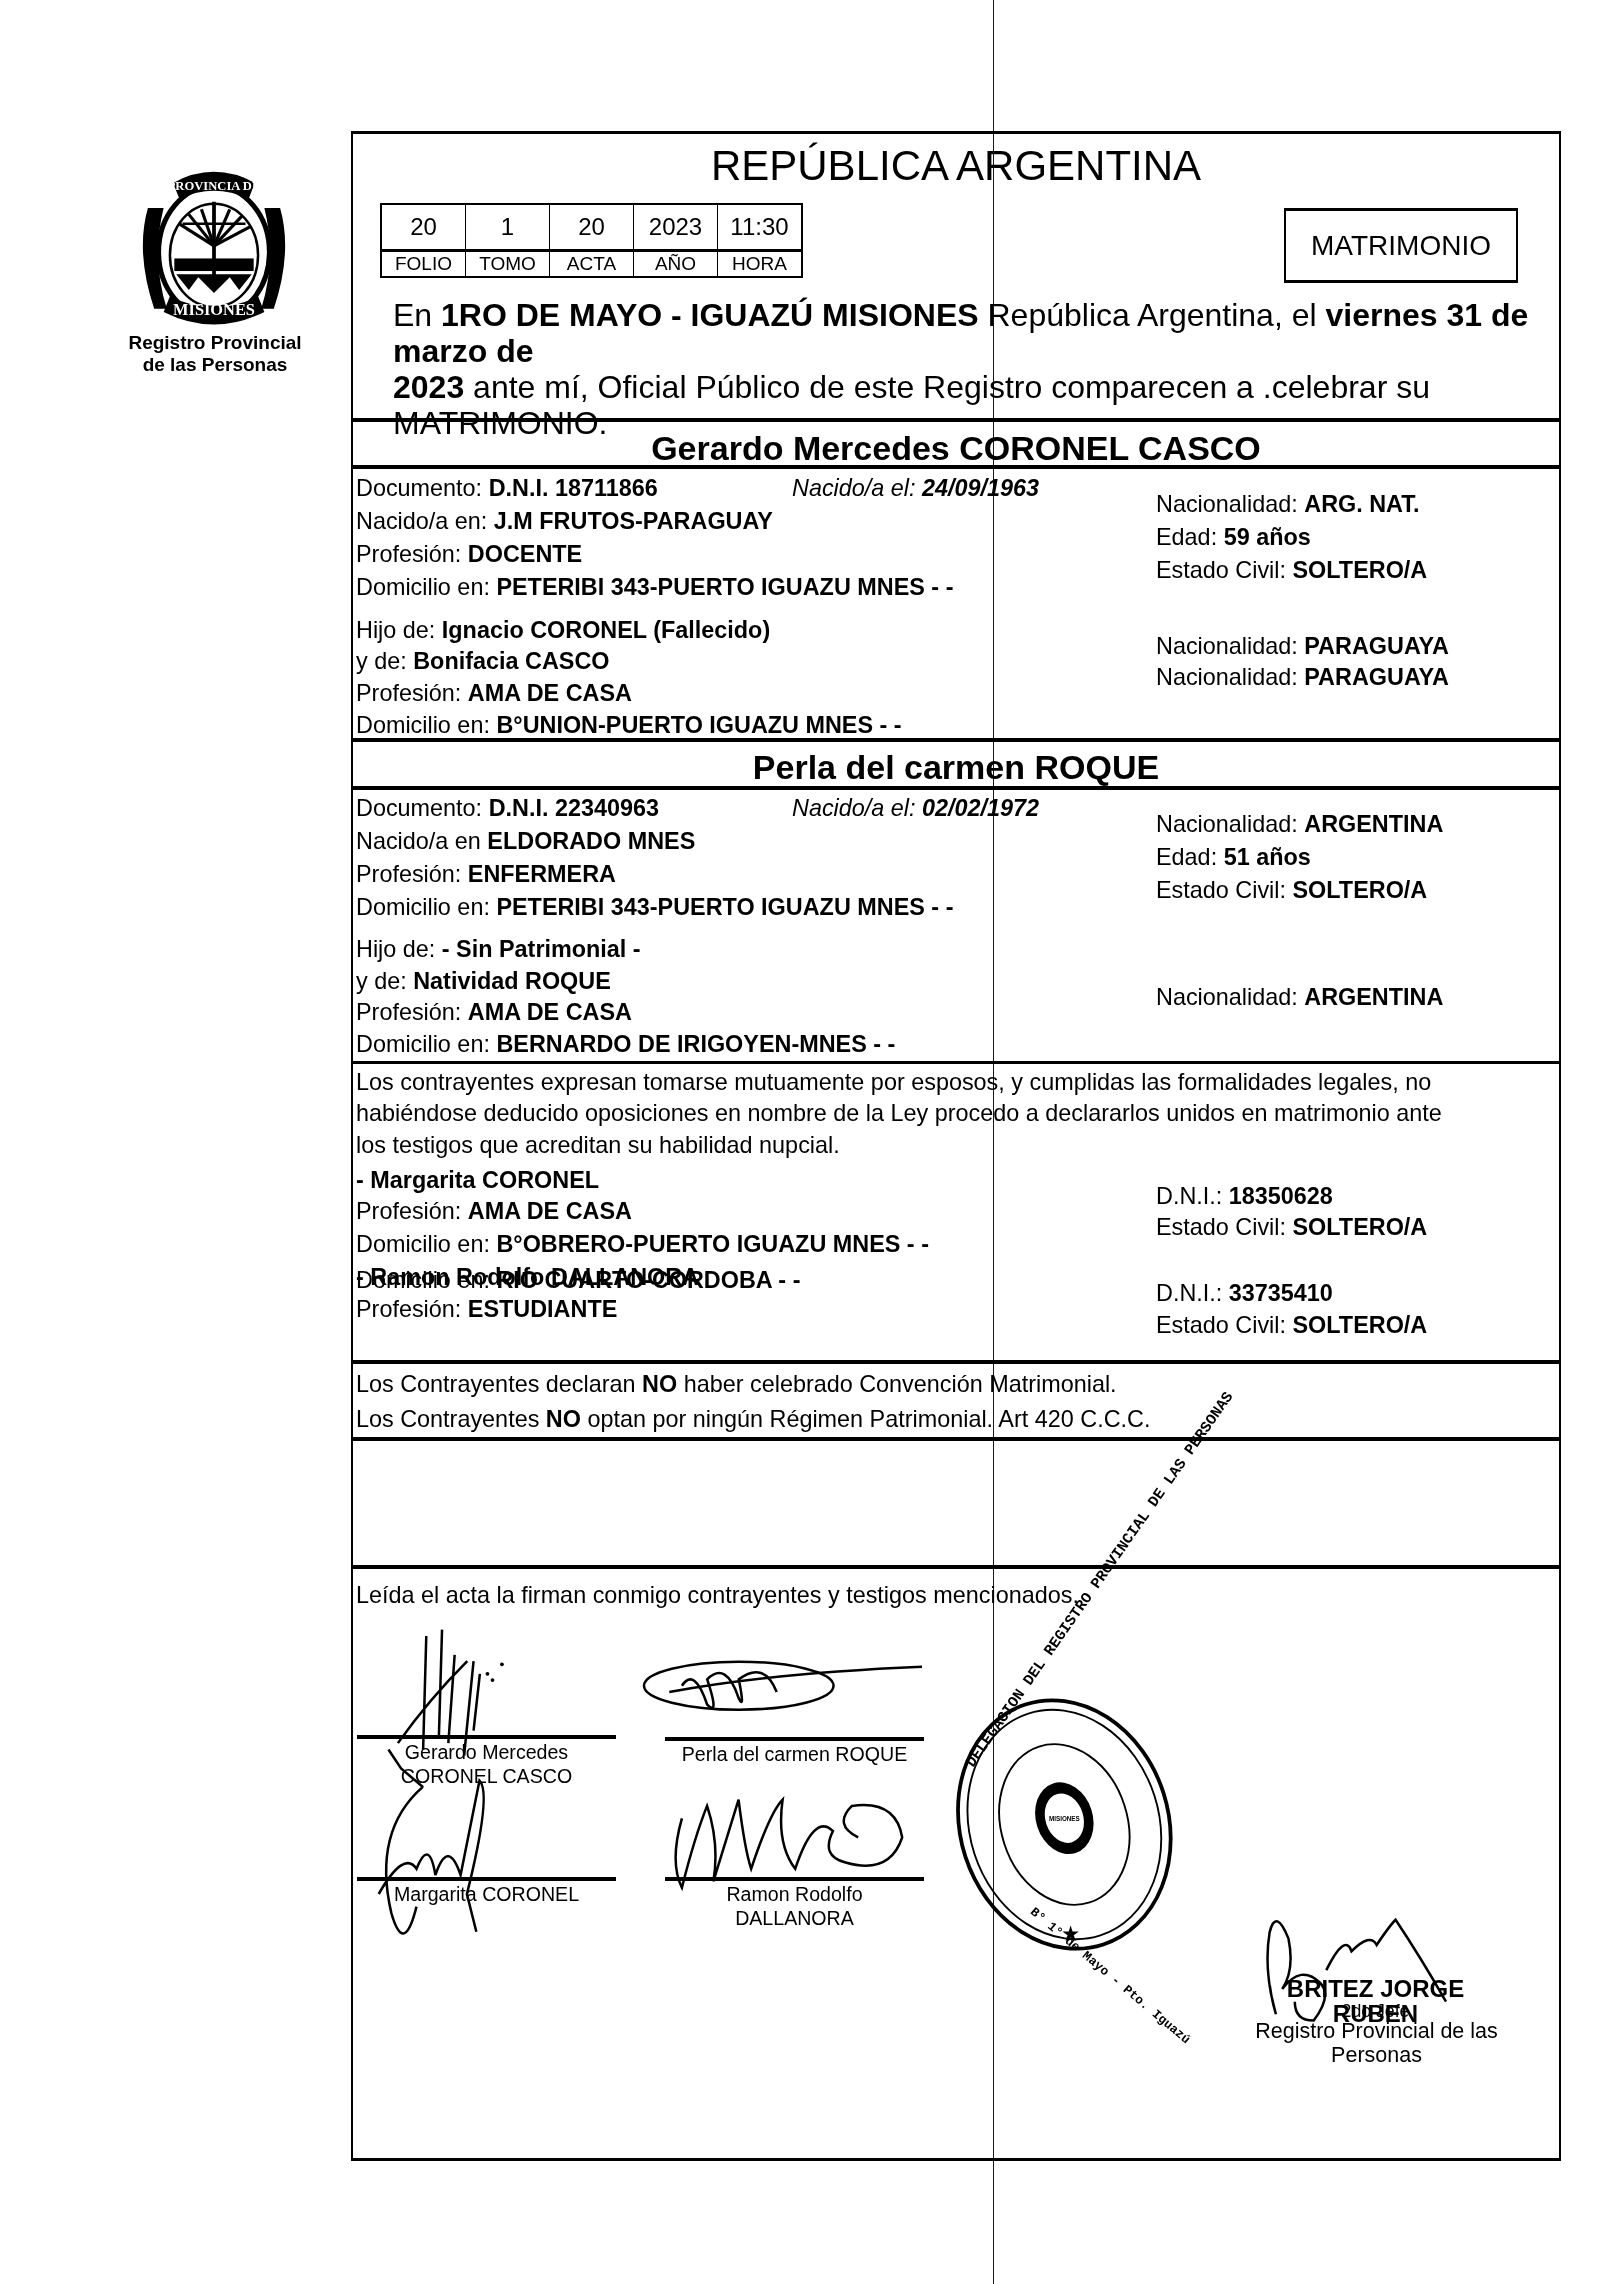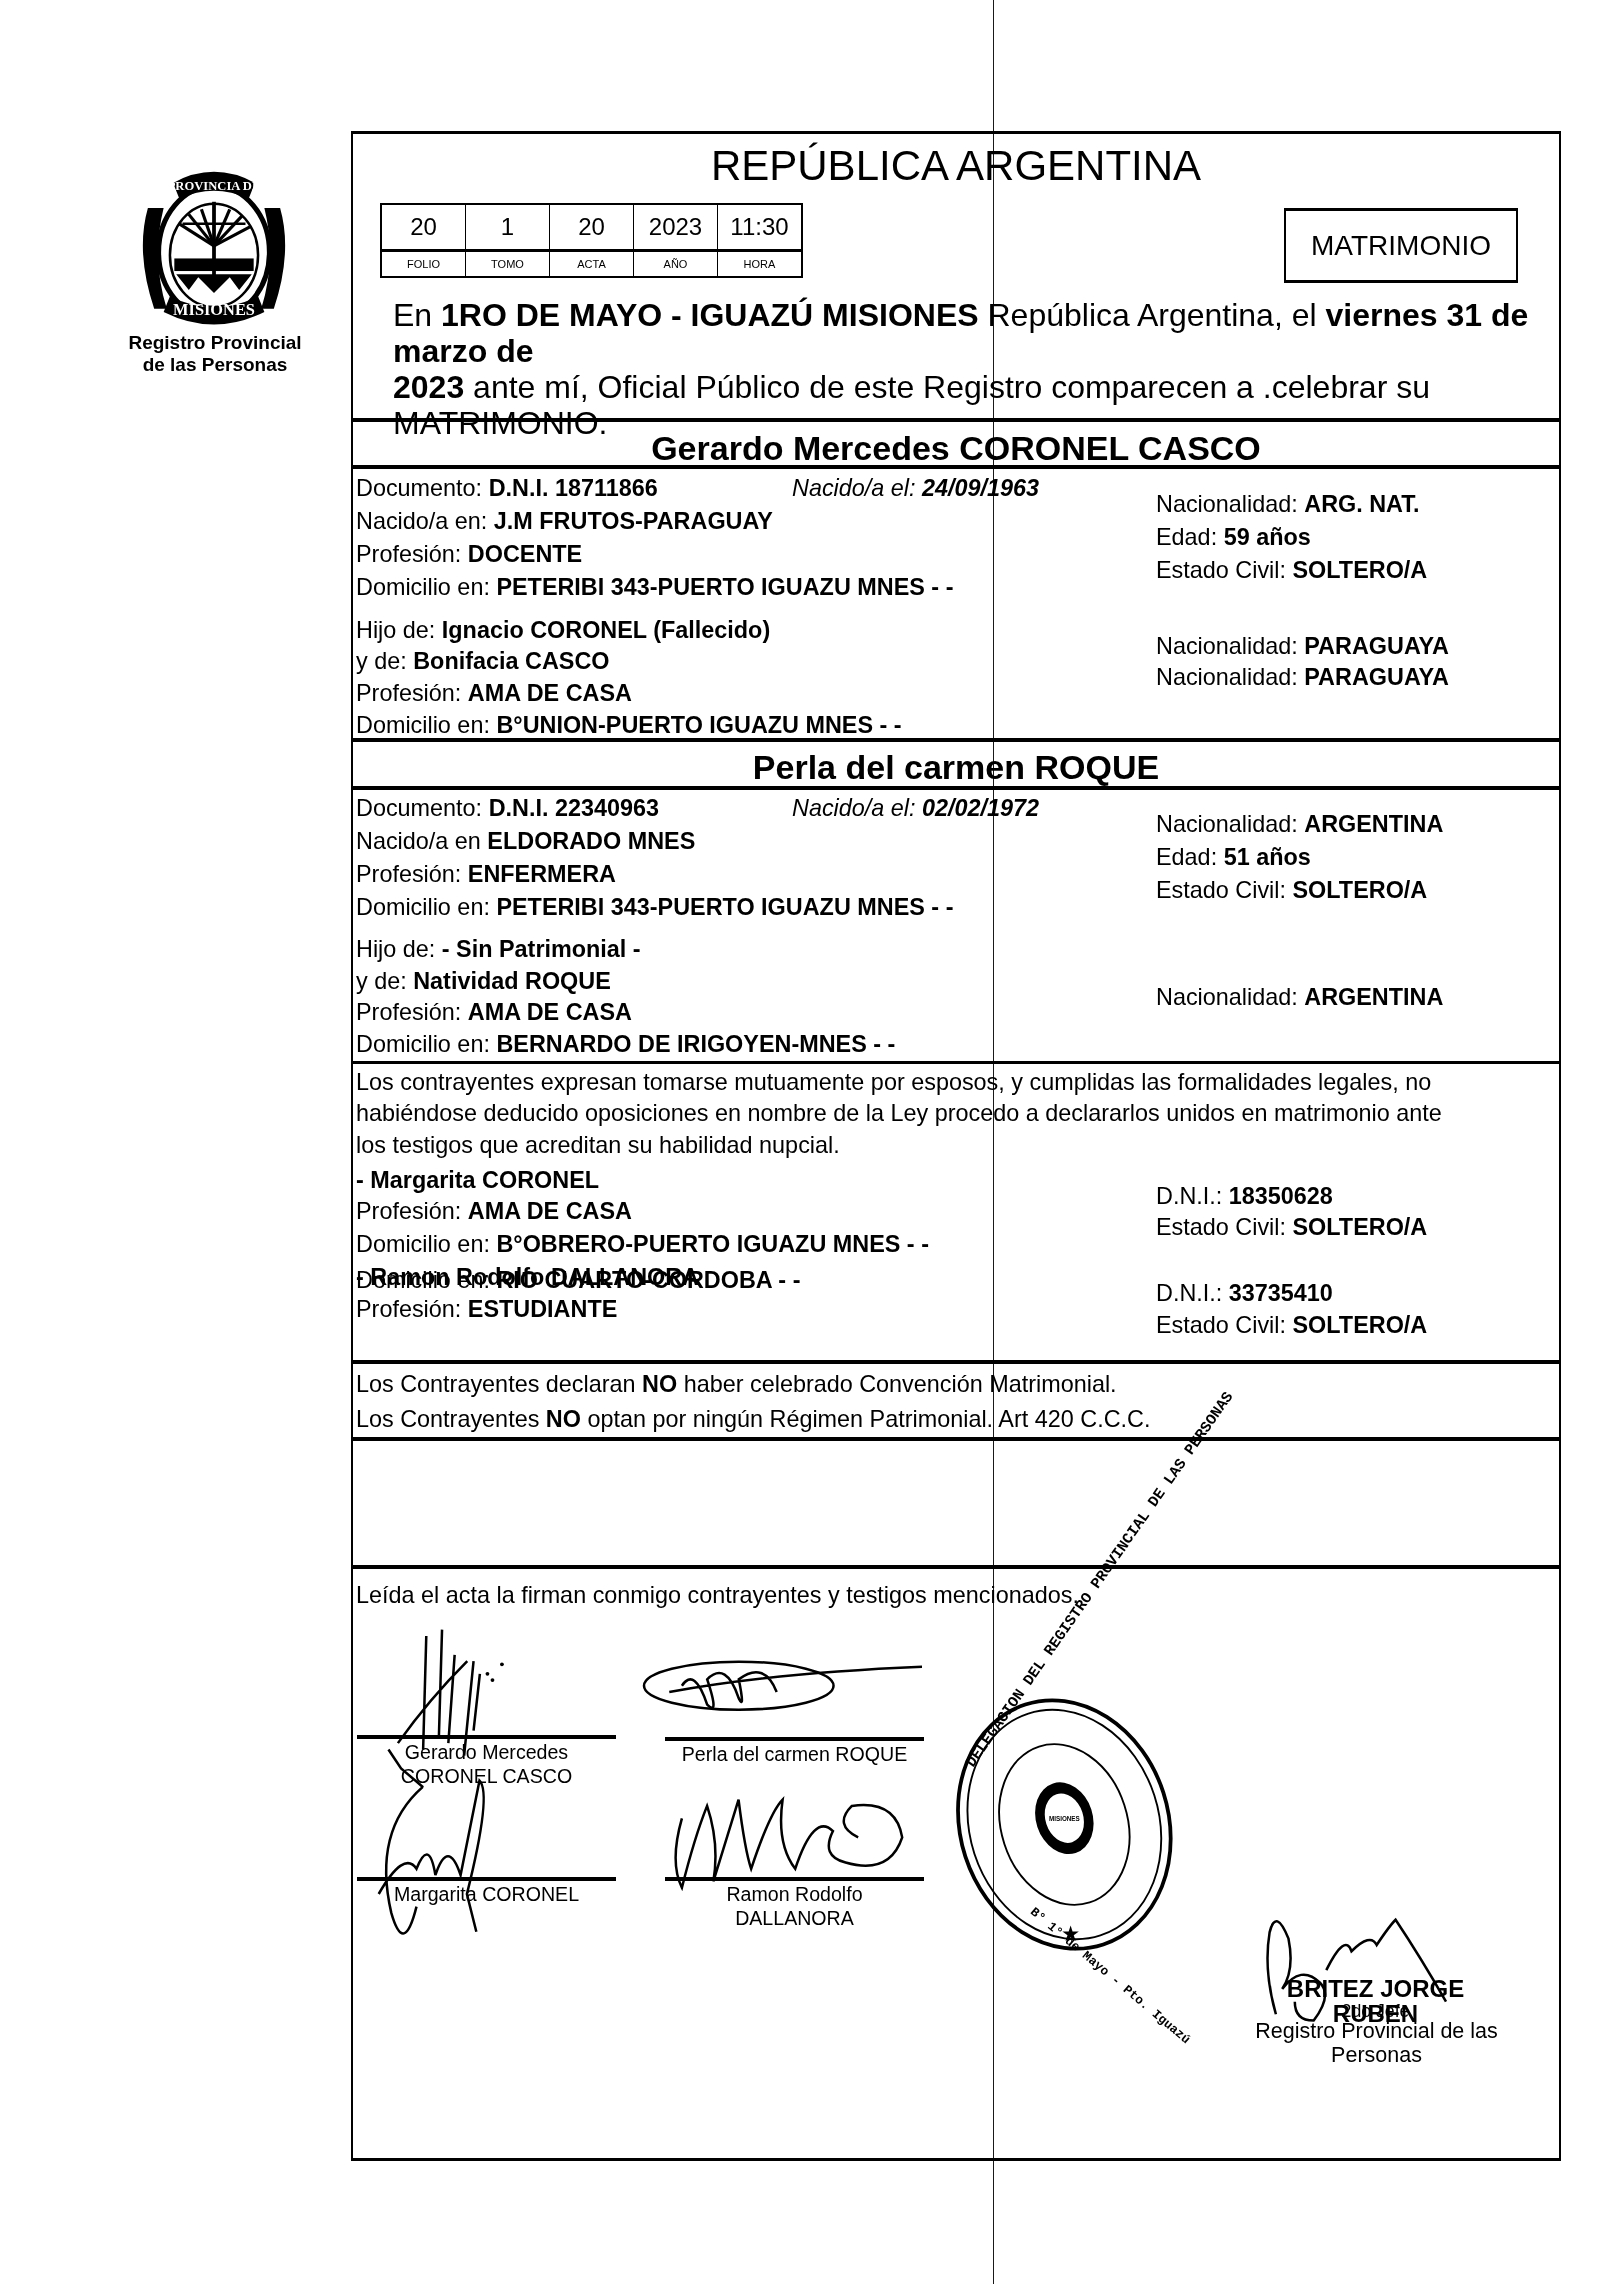--- a/index.html
+++ b/index.html
@@ -14,21 +14,21 @@
 
   
   .frame { left:351px; top:131px; width:1210px; height:2030px; border:2.5px solid #000; border-top-width:3.8px; border-bottom-width:3.8px; box-sizing:border-box; }
   .fold { left:993px; top:0px; width:1.3px; height:2284px; background:#000; opacity:0.9; }
 
   .title { left:351px; top:140px; width:1210px; text-align:center; font-size:42px; line-height:51px; }
 
   
   .reg { left:380px; top:203px; border:2.5px solid #000; border-collapse:collapse; }
   .reg td { border:1.9px solid #000; width:83px; text-align:center; font-size:24px; height:44px; padding:0; }
-  .reg tr.lbl td { font-size:11px; height:24px; border-top-width:3.2px;border-radius:9px; }
+  .reg tr.lbl td { font-size:19px; height:24px; border-top-width:3.2px;border-radius:9px; }
 
   .matr-box { left:1284px; top:208px; width:234px; height:75px; border:2.5px solid #000; border-top-width:3.8px; border-bottom-width:3.8px; box-sizing:border-box; display:flex; align-items:center; justify-content:center; font-size:28px; }
 
   .intro { left:355px; top:297px; width:1200px; font-size:32px; line-height:36px;margin-left:38px; }
 
   .hline { left:351px; width:1210px; height:3.8px; background:#000; }
   .person-title { left:351px; width:1210px; text-align:center; font-size:34px; line-height:42px; font-weight:bold; }
 
   .row { left:356px; font-size:23.4px; line-height:32px; white-space:nowrap; }
   .col2 { left:792px;font-style:italic; }

